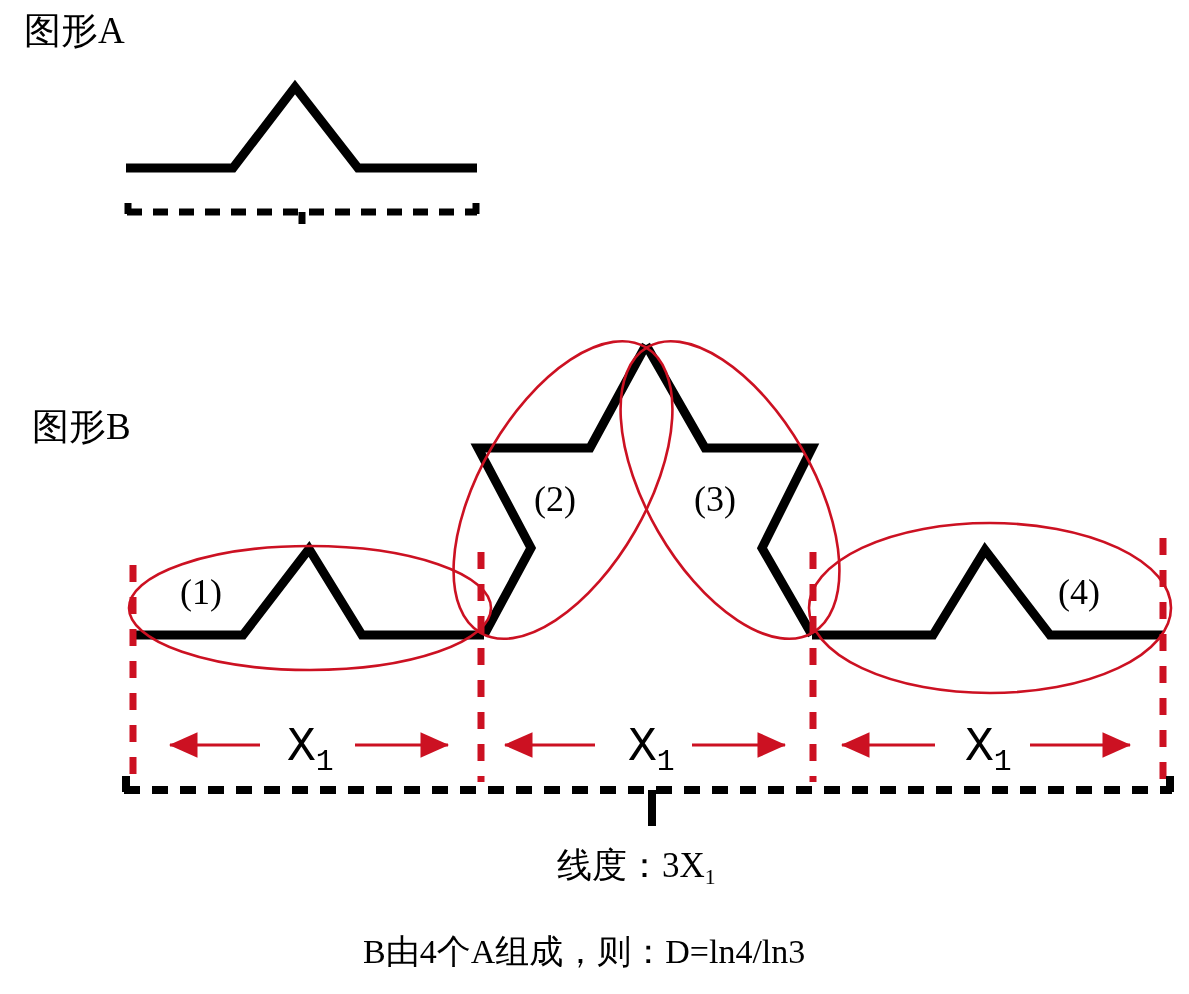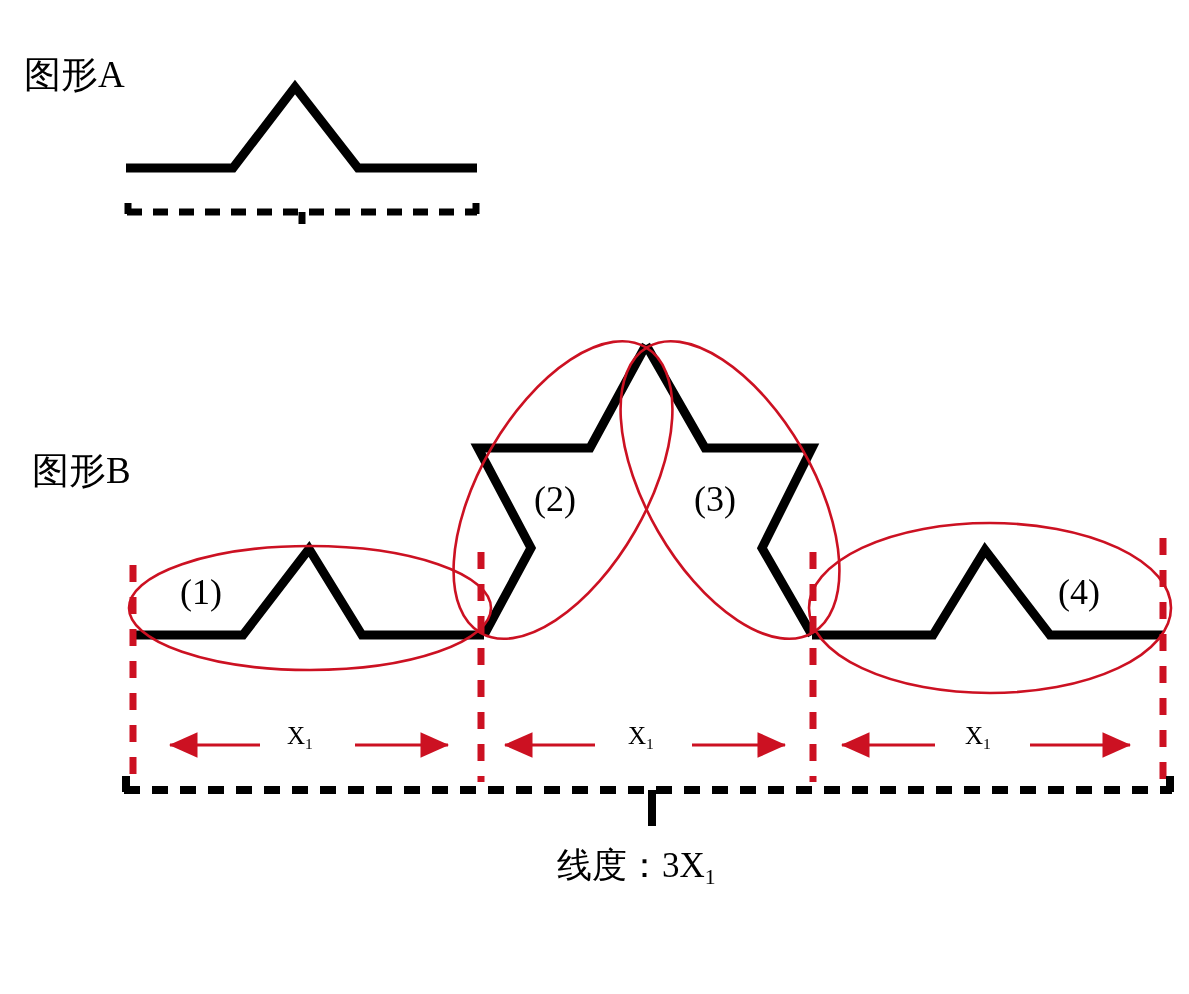--- a/index.html
+++ b/index.html
@@ -29,30 +29,30 @@
   }
   .lbl {
     position: absolute;
     white-space: nowrap;
     line-height: 1;
     font-family: "Liberation Serif", "DejaVu Serif", serif;
     color: #000000;
   }
   .fig-title {
     font-size: 37px;
-    margin-top: 44px;
   }
   .caption {
     font-size: 35px;
   }
   .group-num {
     font-size: 36px;
   }
   .dim-label {
-    font-size: 25px;
+    font-size: 48px;
+    font-family: Liberation Mono, monospace;
   }
   .formula {
     font-size: 34px;
   }
   sub {
     font-size: 0.62em;
     vertical-align: baseline;
     position: relative;
     top: 0.32em;
   }
@@ -146,14 +146,15 @@
     <span>X</span><sub>1</sub>
   </div>
   <div class="lbl dim-label" style="left:965px; top:723px;">
     <span>X</span><sub>1</sub>
   </div>
 
   <div class="lbl caption" style="left:548px; top:848px;margin-left:9px;">
     <span>线度：</span><span>3X</span><sub>1</sub>
   </div>
 
+  <div class="lbl formula" style="left:363px; top:935px;">B由4个A组成，则：D=ln4/ln3</div>
 
 </div>
 
 </body></html>

